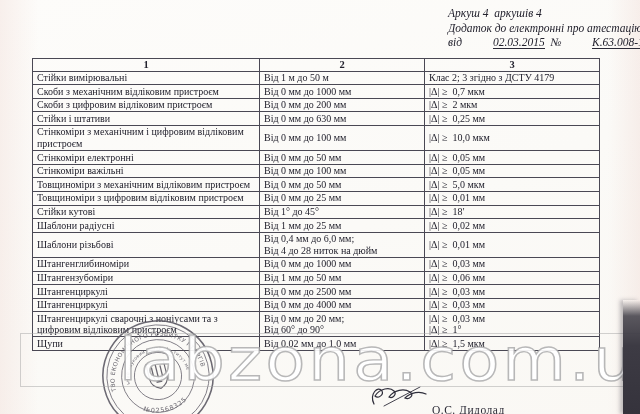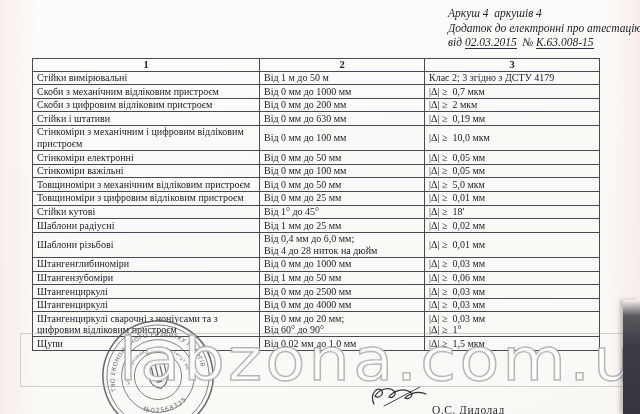--- a/index.html
+++ b/index.html
@@ -9,21 +9,21 @@
     background:
       linear-gradient(to left, rgba(238,214,208,0.35), rgba(238,214,208,0) 5%),
       linear-gradient(to right, rgba(240,220,214,0.40), rgba(240,220,214,0) 6%),
       linear-gradient(160deg,#fdfcfa 0%,#fbfaf7 55%,#faf8f4 100%);
     font-family:"Liberation Serif","DejaVu Serif",serif;
     color:#23222e;
   }
   
   .doc-header{position:absolute;left:448px;top:6px;font-size:11.5px;line-height:14.5px;}
   .doc-header div{white-space:pre;font-style:italic;}
-  .doc-header .u{border-bottom:1px solid #2a2936;padding-bottom:0px;}
+  .doc-header .u{border-bottom:1px solid #2a2936;padding-bottom:0px;margin-left:28px;}
   
   table.instr{
     position:absolute;left:32px;top:58px;width:567px;
     border-collapse:collapse;table-layout:fixed;
     font-size:10px;line-height:11.6px;
   }
   table.instr col.c1{width:227px;} table.instr col.c2{width:165px;} table.instr col.c3{width:175px;}
   table.instr th, table.instr td{
     border:1px solid #4a4854;padding:0.5px 4px;vertical-align:middle;
     white-space:pre;overflow:hidden;
@@ -92,21 +92,21 @@
           <td>|Δ| ≥  0,7 мкм</td>
         </tr>
         <tr>
           <td>Скоби з цифровим відліковим пристроєм</td>
           <td>Від 0 мм до 200 мм</td>
           <td>|Δ| ≥  2 мкм</td>
         </tr>
         <tr>
           <td>Стійки і штативи</td>
           <td>Від 0 мм до 630 мм</td>
-          <td>|Δ| ≥  0,19 мм</td>
+          <td>|Δ| ≥  0,25 мм</td>
         </tr>
         <tr>
           <td>Стінкоміри з механічним і цифровим відліковим
 пристроєм</td>
           <td>Від 0 мм до 100 мм</td>
           <td>|Δ| ≥  10,0 мкм</td>
         </tr>
         <tr>
           <td>Стінкоміри електронні</td>
           <td>Від 0 мм до 50 мм</td>

